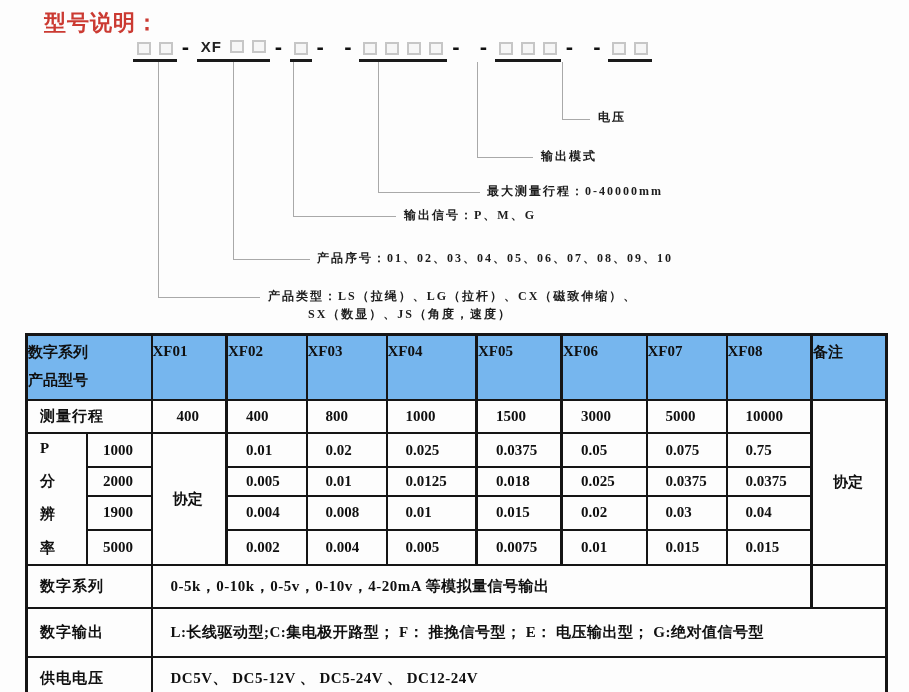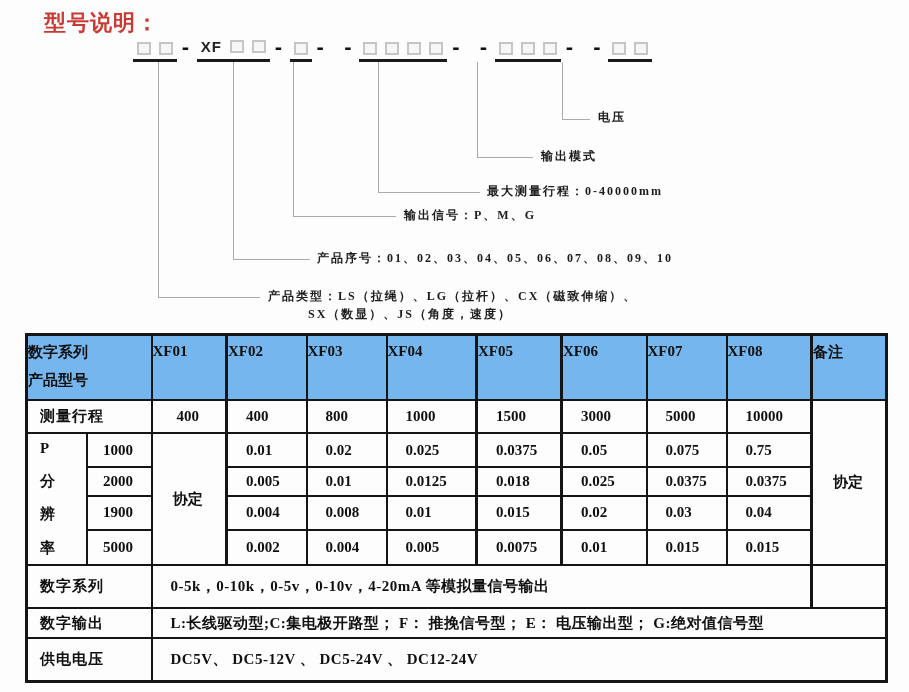--- a/index.html
+++ b/index.html
@@ -219,21 +219,21 @@
       <td class="bL">0.0075</td>
       <td class="bL">0.01</td>
       <td>0.015</td>
       <td>0.015</td>
     </tr>
     <tr style="height:43px;">
       <td colspan="2" class="lab">数字系列</td>
       <td colspan="8" class="wide">0-5k，0-10k，0-5v，0-10v，4-20mA 等模拟量信号输出</td>
       <td class="bL"></td>
     </tr>
-    <tr style="height:30px;">
+    <tr style="height:49px;">
       <td colspan="2" class="lab">数字输出</td>
       <td colspan="9" class="wide">L:长线驱动型;C:集电极开路型； F： 推挽信号型； E： 电压输出型； G:绝对值信号型</td>
     </tr>
     <tr style="height:43px;">
       <td colspan="2" class="lab">供电电压</td>
       <td colspan="9" class="wide">DC5V、 DC5-12V 、 DC5-24V 、 DC12-24V</td>
     </tr>
   </tbody>
     </table>
 

